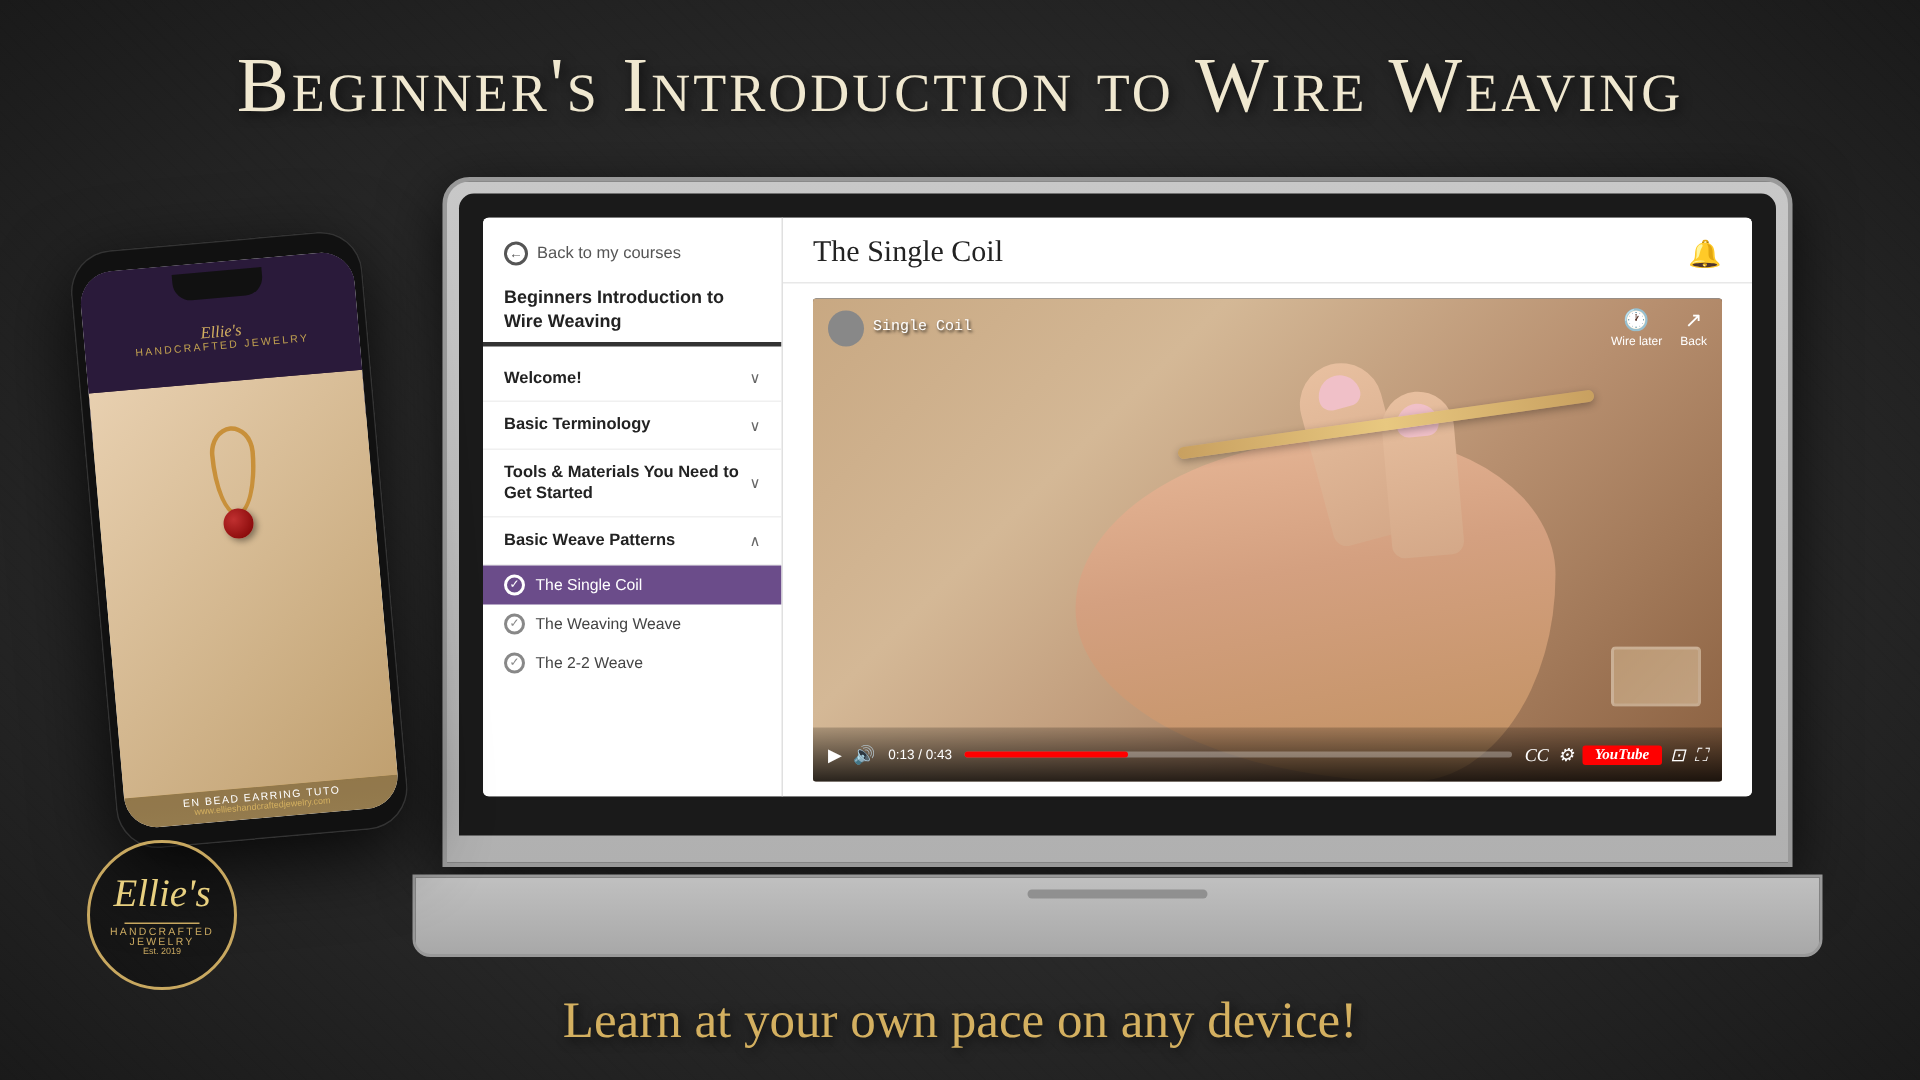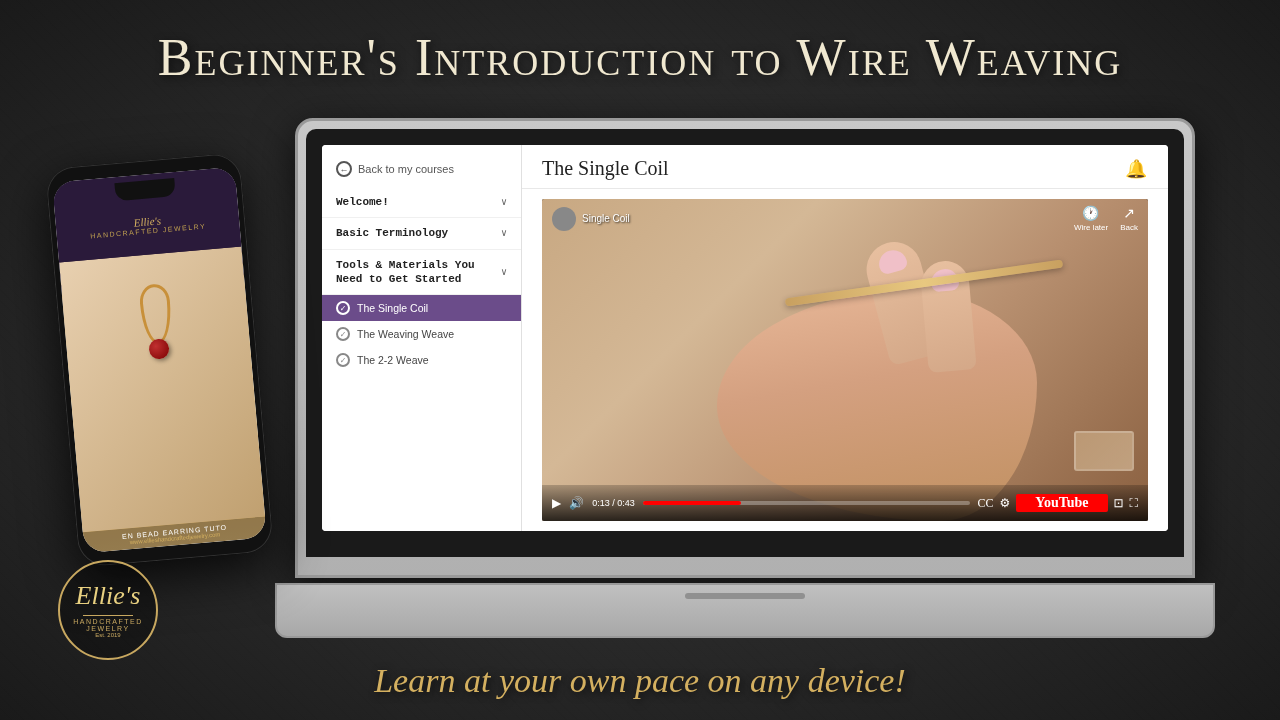--- a/index.html
+++ b/index.html
@@ -196,21 +196,20 @@
     .section-item {
       padding: 8px 14px;
       border-bottom: 1px solid #f0f0f0;
     }
 
     .section-header {
       display: flex;
       align-items: center;
       justify-content: space-between;
       cursor: pointer;
-      font-family: Liberation Mono, monospace;
     }
 
     .section-header-text {
       font-size: 11px;
       font-weight: bold;
       color: #222;
       line-height: 1.3;
       flex: 1;
     }
 
@@ -383,24 +382,24 @@
       position: absolute;
       left: 0;
       top: 0;
       height: 100%;
       background: #ff0000;
       border-radius: 2px;
       width: 30%;
     }
 
     .yt-icon {
-      font-size: 14px;
+      font-size: 10px;
       color: #fff;
       background: #ff0000;
-      padding: 1px 19px;
+      padding: 1px 8px;
       border-radius: 2px;
       font-weight: bold;
     }
 
     .ctrl-btn {
       color: #fff;
       font-size: 12px;
       cursor: pointer;
     }
 
@@ -431,21 +430,21 @@
     .channel-avatar {
       width: 24px;
       height: 24px;
       border-radius: 50%;
       background: #888;
     }
 
     .channel-name {
       color: #fff;
       font-size: 10px;
-      font-family: Liberation Sans, sans-serif;
+      font-family: Liberation Mono, monospace;
       text-shadow: 1px 1px 2px rgba(0,0,0,0.8);
       text-align: center;
     }
 
     .yt-actions {
       display: flex;
       gap: 12px;
       align-items: center;
     }
 
@@ -662,21 +661,20 @@
 
     
     .bottom-tagline {
       position: absolute;
       bottom: 20px;
       left: 0;
       right: 0;
       text-align: center;
       font-size: 34px;
       color: #d4b060;
-      font-style: italic;
       font-family: Georgia, serif;
       z-index: 10;
       text-shadow: 2px 2px 8px rgba(0,0,0,0.7);
     }
 
     
     .thumbnail-overlay {
       position: absolute;
       bottom: 50px;
       right: 14px;
@@ -686,20 +684,21 @@
       border: 2px solid rgba(255,255,255,0.3);
       border-radius: 3px;
       overflow: hidden;
       opacity: 0.7;
     }
 
     .ctrl-icons {
       display: flex;
       gap: 6px;
       align-items: center;
+      font-style: italic;
     }
   </style>
 </head>
 <body>
 
 <div class="bg"></div>
 
 <h1 class="main-title">Beginner's Introduction to Wire Weaving</h1>
 
 <div class="phone-wrap">
@@ -733,20 +732,21 @@
       <div class="laptop-screen">
 
         <div class="course-ui">
 
           <div class="sidebar">
             <div class="back-link">
               <div class="back-icon">←</div>
               <span>Back to my courses</span>
             </div>
 
+            <div class="course-title">Beginners Introduction to Wire Weaving</div>
 
 
             <div class="section-item">
               <div class="section-header">
                 <span class="section-header-text">Welcome!</span>
                 <span class="chevron">∨</span>
               </div>
             </div>
 
             <div class="section-item">
@@ -756,20 +756,26 @@
               </div>
             </div>
 
             <div class="section-item">
               <div class="section-header">
                 <span class="section-header-text">Tools &amp; Materials You Need to Get Started</span>
                 <span class="chevron">∨</span>
               </div>
             </div>
 
+            <div class="section-item">
+              <div class="section-header">
+                <span class="section-header-text">Basic Weave Patterns</span>
+                <span class="chevron">∧</span>
+              </div>
+            </div>
 
             <div class="lesson-item active">
               <div class="lesson-check">✓</div>
               <span>The Single Coil</span>
             </div>
             <div class="lesson-item">
               <div class="lesson-check">✓</div>
               <span>The Weaving Weave</span>
             </div>
             <div class="lesson-item">

